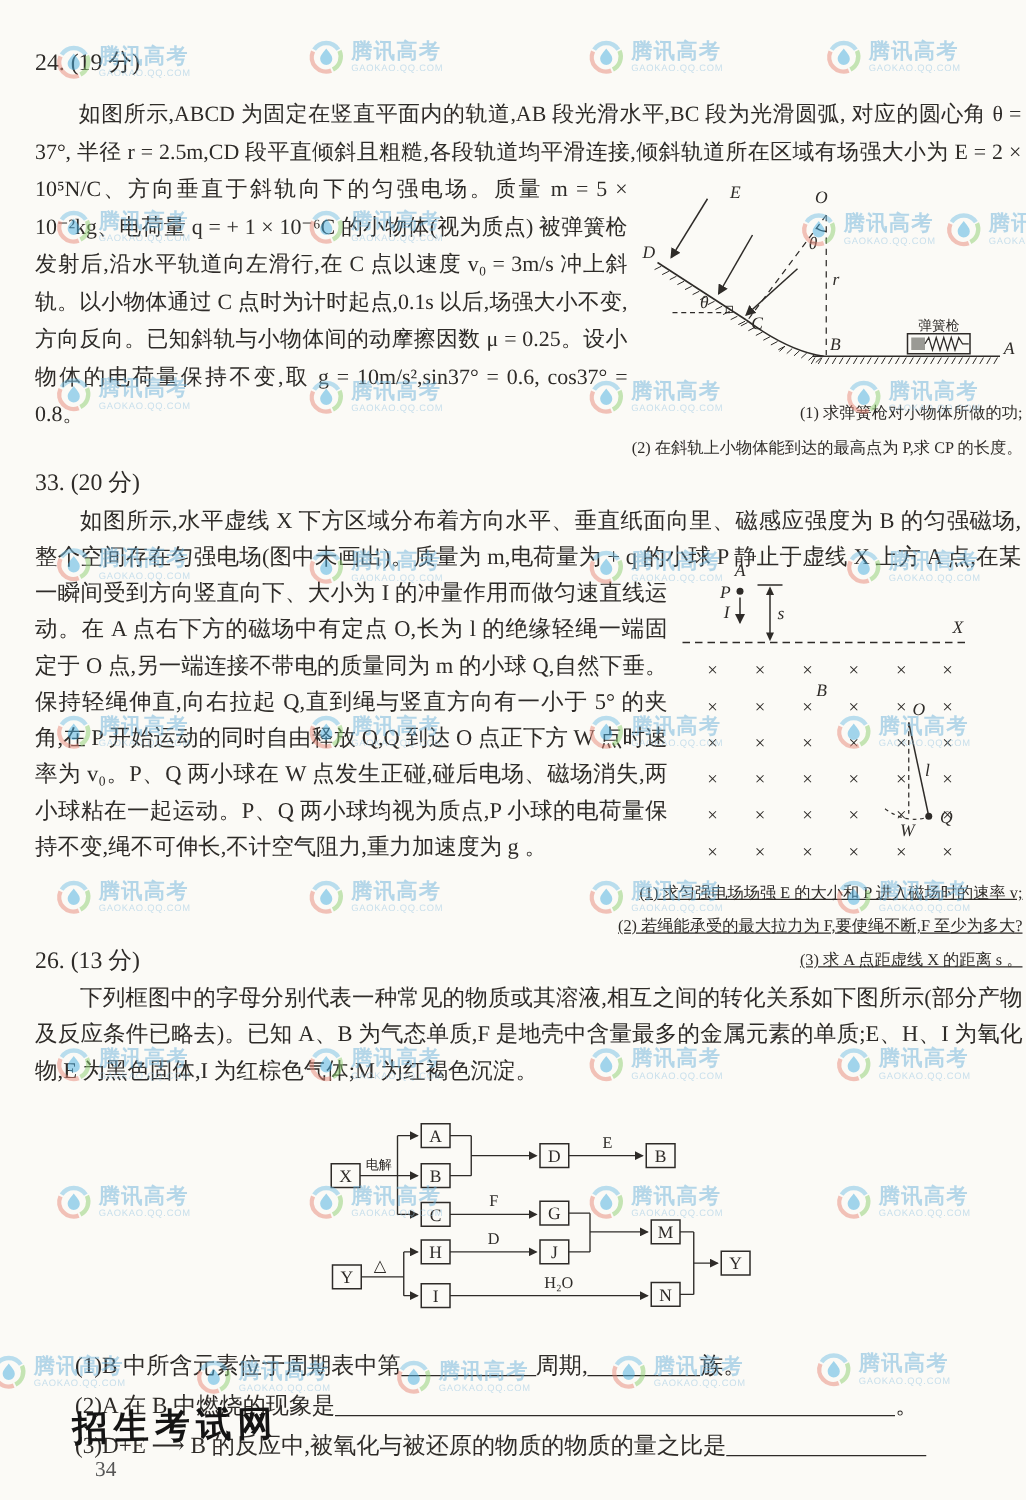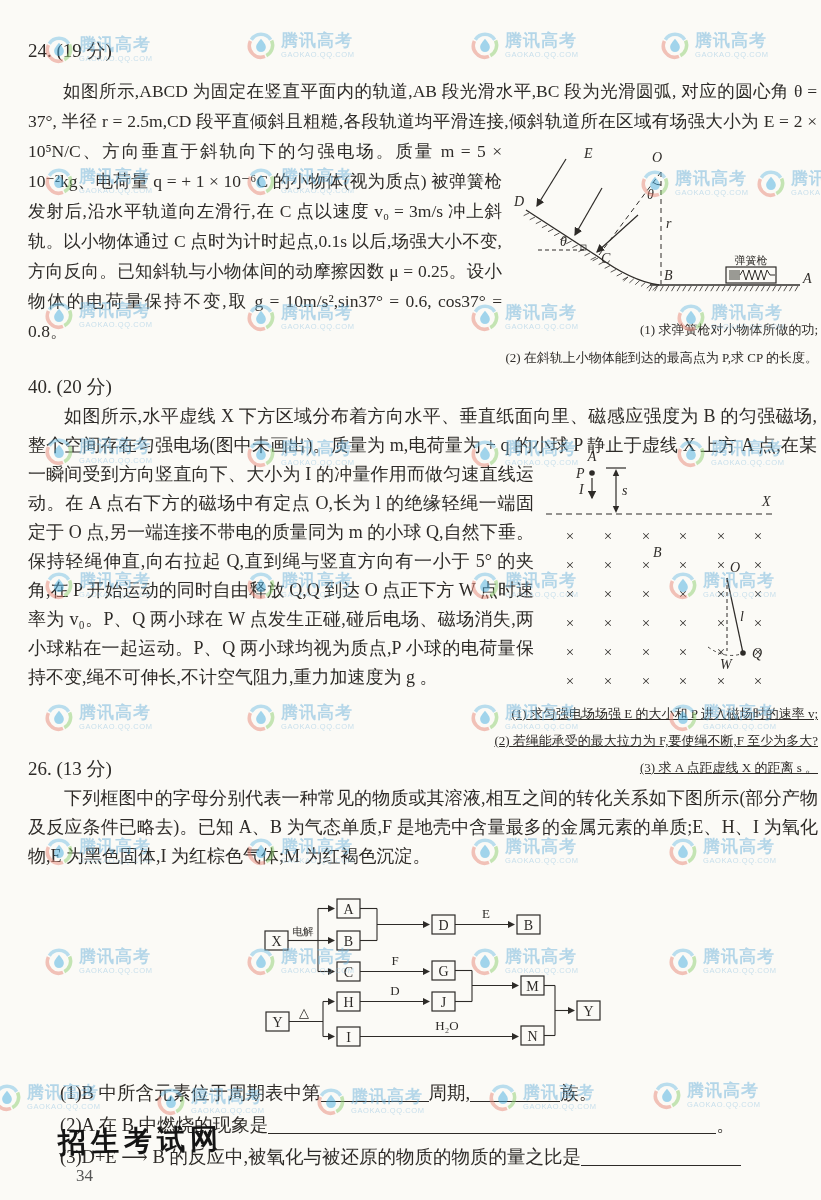--- a/index.html
+++ b/index.html
@@ -595,21 +595,21 @@
     <text class="var" x="149" y="61">θ</text>
     <text class="var" x="168" y="90">r</text>
     <text class="var" x="16" y="68">D</text>
     <text class="var" x="103" y="125">C</text>
     <text class="var" x="62" y="108">θ</text>
     <text class="var" x="166" y="142">B</text>
     <text class="var" x="305" y="145">A</text>
   </svg>
 
   <div class="sec" style="top:374px">
-    <div class="qhead">40. (20 分)</div>
+    <div class="qhead">33. (20 分)</div>
     <p class="body-p indent" style="margin-top:2px;line-height:29px"><span class="fl-sp1" style="height:58px"></span><span class="fl-sp2" style="width:284px;height:232px"></span><span>如图所示,水平虚线 X 下方区域分布着方向水平、垂直纸面向里、磁感应强度为 B 的匀强磁场,整个空间存在匀强电场(图中未画出)。质量为 m,电荷量为 + q 的小球 P 静止于虚线 X 上方 A 点,在某一瞬间受到方向竖直向下、大小为 I 的冲量作用而做匀速直线运动。在 A 点右下方的磁场中有定点 O,长为 l 的绝缘轻绳一端固定于 O 点,另一端连接不带电的质量同为 m 的小球 Q,自然下垂。保持轻绳伸直,向右拉起 Q,直到绳与竖直方向有一小于 5° 的夹角,在 P 开始运动的同时自由释放 Q,Q 到达 O 点正下方 W 点时速率为 v₀。P、Q 两小球在 W 点发生正碰,碰后电场、磁场消失,两小球粘在一起运动。P、Q 两小球均视为质点,P 小球的电荷量保持不变,绳不可伸长,不计空气阻力,重力加速度为 g 。</span></p>
   </div>
   <div class="sec" style="top:700px">
     <div class="sub sub25">(1) 求匀强电场场强 E 的大小和 P 进入磁场时的速率 v;</div>
     <div class="sub sub25">(2) 若绳能承受的最大拉力为 F,要使绳不断,F 至少为多大?</div>
     <div class="sub sub25">(3) 求 A 点距虚线 X 的距离 s 。</div>
   </div>
 
   <svg class="fig" style="left:540px;top:444px" width="282" height="252" viewBox="0 0 282 252">
     <defs>

